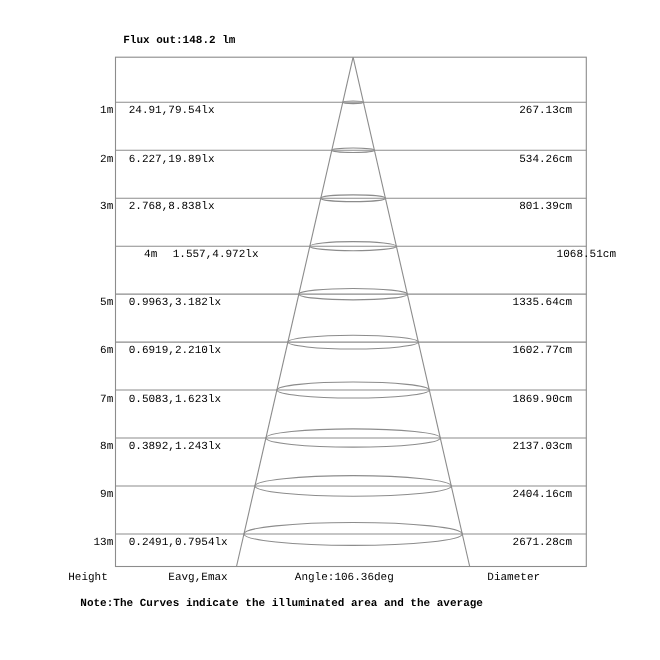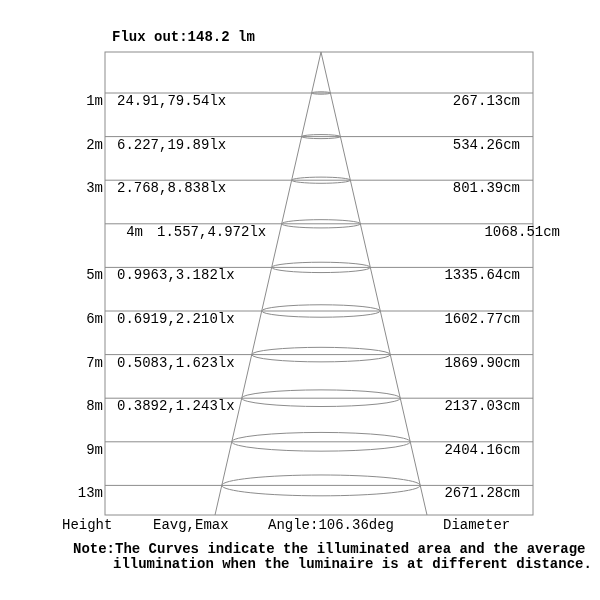--- a/index.html
+++ b/index.html
@@ -11,21 +11,21 @@
     position: relative;
     width: 600px;
     height: 600px;
     background: #ffffff;
     font-family: "Liberation Mono", "DejaVu Sans Mono", monospace;
     color: #000000;
     overflow: hidden;
   }
   .txt {
     position: absolute;
-    font-size: 14px;
+    font-size: 10px;
     line-height: 13px;
     white-space: pre;
     color: #000000;
   }
   #title {
     left: 112px;
     top: 31px;
     font-weight: bold;
   }
   #diagram-svg {
@@ -119,25 +119,25 @@
       <span class="txt h">8m</span>
       <span class="txt v">0.3892,1.243lx</span>
       <span class="txt d">2137.03cm</span>
     </div>
       <div class="row" style="top: 443.8px;">
       <span class="txt h">9m</span>
       <span class="txt d">2404.16cm</span>
     </div>
       <div class="row" style="top: 487.4px;">
       <span class="txt h">13m</span>
+      <span class="txt v">0.2491,0.7954lx</span>
       <span class="txt d">2671.28cm</span>
     </div>
     </div>
 
   <div class="txt footer-item" style="left:62px">Height</div>
   <div class="txt footer-item" style="left:153px">Eavg,Emax</div>
   <div class="txt footer-item" style="left:268px">Angle:106.36deg</div>
   <div class="txt footer-item" style="left:443px">Diameter</div>
 
   <div id="note-line1" class="txt">Note:The Curves indicate the illuminated area and the average</div>
-  <div id="note-line2" class="txt">illumination when the luminaire is at different distance.</div>
 
 </div>
 
 </body></html>

